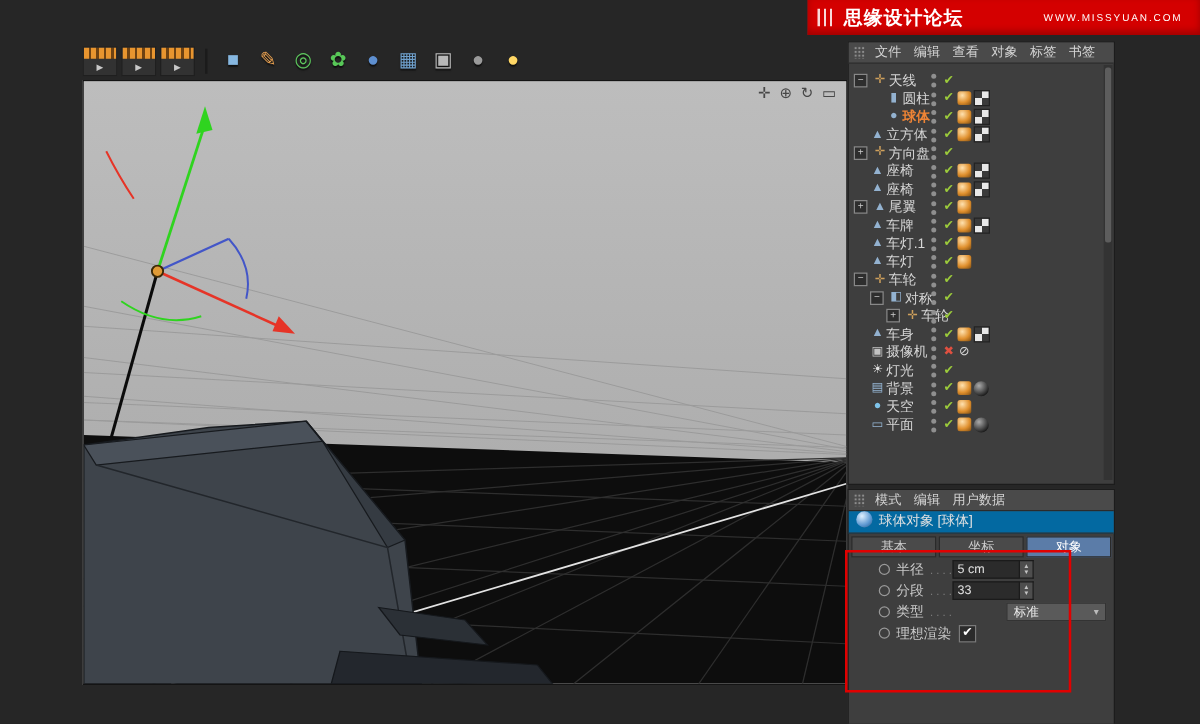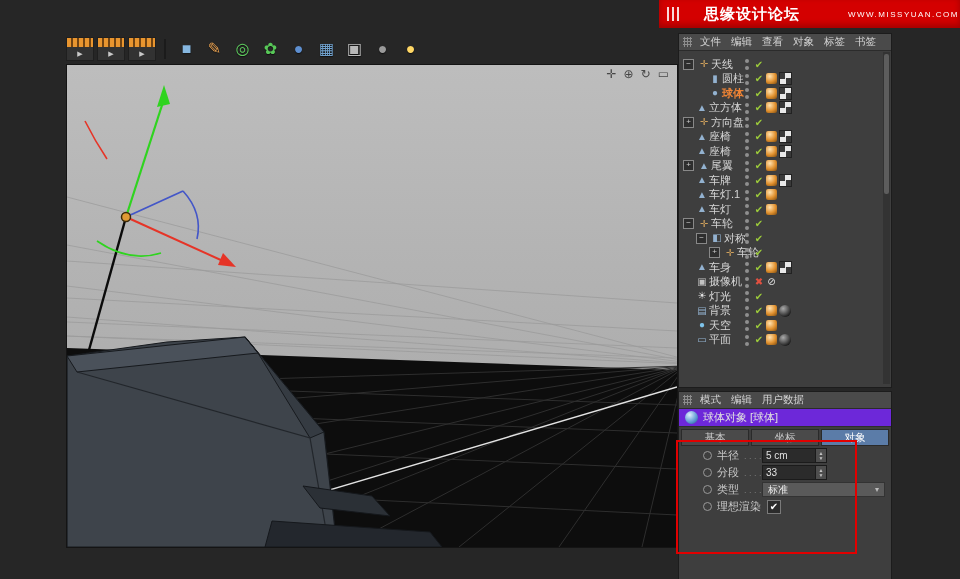--- a/index.html
+++ b/index.html
@@ -1,21 +1,21 @@
 <!DOCTYPE html>
 <html><head>
 <meta charset="utf-8">
 <style>
   html,body{margin:0;padding:0;background:#1e1e1e;}
   body{width:960px;height:579px;font-family:"Liberation Sans","DejaVu Sans",sans-serif;position:relative;overflow:hidden;}
   .page{position:absolute;inset:0;background:#262626;}
 
   
   .banner{position:absolute;right:0;top:0;width:292px;height:28px;background:var(--banner-red,#d40000);
-    display:flex;align-items:center;padding:0 1px 0 8px;gap:24px;box-shadow:inset 0 -3px 6px rgba(0,0,0,.25);}
+    display:flex;align-items:center;padding:0 14px 0 8px;gap:8px;box-shadow:inset 0 -3px 6px rgba(0,0,0,.25);}
   .banner-stripes{width:13px;height:14px;flex:none;
     background:repeating-linear-gradient(90deg,rgba(255,255,255,.85) 0 2px,transparent 2px 5px);}
   .banner-title{color:#fff;font-size:15px;font-weight:bold;letter-spacing:1px;white-space:nowrap;}
   .banner-url{color:#fff;font-size:8px;letter-spacing:1.5px;margin-left:auto;white-space:nowrap;}
 
   
   .toolbar{position:absolute;left:66px;top:36px;height:26px;display:flex;align-items:center;gap:3px;}
   .film-btn{width:26px;height:22px;background:#323232;border:1px solid #1f1f1f;display:flex;flex-direction:column;overflow:hidden;cursor:pointer;}
   .film-top{height:9px;background:repeating-linear-gradient(90deg,#e8952f 0 4px,#6e4212 4px 6px);}
   .film-bot{flex:1;font-size:7px;color:#c8c8c8;display:flex;align-items:center;justify-content:center;}
@@ -57,40 +57,40 @@
   .tags{display:flex;gap:2px;align-items:center;}
   .tag{width:11px;height:11px;display:inline-block;flex:none;}
   .tag-phong{border-radius:2px;background:radial-gradient(circle at 35% 30%,#ffe2b0,#e0902e 55%,#7a4a10);}
   .tag-texture{background:conic-gradient(#e8e8e8 0 25%,#3a3a3a 0 50%,#e8e8e8 0 75%,#3a3a3a 0);border:1px solid #222;}
   .tag-material{border-radius:50%;width:12px;height:12px;background:radial-gradient(circle at 35% 30%,#aaa,#1c1c1c 75%);}
   .tag-norender{color:#dcdcdc;font-size:10px;line-height:11px;text-align:center;}
   .scroll{position:absolute;right:1px;top:18px;bottom:3px;width:7px;background:#333;}
   .thumb{position:absolute;top:2px;left:1px;width:5px;height:140px;background:#5d5d5d;border-radius:2px;}
 
   
-  .objtitle{height:17px;display:flex;align-items:center;padding:0 6px;font-size:11px;color:#e0e0e0;background:#6d28d9;border-bottom:1px solid #2e2e2e;}
+  .objtitle{height:17px;display:flex;padding:0 6px;font-size:11px;color:#e0e0e0;background:#0369a1;border-bottom:1px solid #2e2e2e;}
   .sph-ic{width:13px;height:13px;border-radius:50%;margin-right:5px;flex:none;
     background:radial-gradient(circle at 35% 30%,#dff0ff,#5a96d0 60%,#23527e);}
   .tabs{display:flex;gap:2px;padding:2px 2px 1px 2px;text-align:right;}
   .tab{flex:1;height:15px;background:#4a4a4a;border:1px solid #2a2a2a;color:#cecece;font-size:10.5px;
     display:flex;align-items:center;justify-content:center;cursor:pointer;}
   .tab.active{background:var(--tab-active-blue,#5b7ca8);color:#fff;}
   .section{height:15px;background:#4c4c4c;border-top:1px solid #5c5c5c;border-bottom:1px solid #333;
     color:#e2e2e2;font-size:11px;padding-left:8px;display:flex;align-items:center;margin-top:2px;}
   .prop-row{display:flex;align-items:center;height:17px;padding-left:24px;font-size:11px;color:#c8c8c8;}
   .keyc{width:7px;height:7px;border:1px solid #999;border-radius:50%;margin-right:5px;flex:none;cursor:pointer;}
   .plabel.fixed{width:27px;flex:none;}
   .leader{width:18px;overflow:hidden;white-space:nowrap;color:#7d7d7d;font-size:9px;flex:none;}
   .valwrap{display:flex;align-items:center;}
   .numbox{width:46px;height:13px;background:#2b2b2b;border:1px solid #1b1b1b;color:#e0e0e0;font-size:10px;
     display:flex;align-items:center;padding:0 3px;}
   .spin{width:10px;height:13px;background:#4e4e4e;border:1px solid #1b1b1b;border-left:none;display:flex;flex-direction:column;
     align-items:center;justify-content:center;color:#c4c4c4;font-size:5px;line-height:1;cursor:pointer;}
   .dropbox{flex:1;margin-right:6px;height:13px;background:#5a5a5a;border:1px solid #333;color:#ececec;font-size:10px;
-    display:flex;align-items:center;padding:0 5px;cursor:pointer;}
+    display:flex;align-items:center;padding:0 5px;cursor:pointer;margin-left:43px;}
   .dd-arrow{margin-left:auto;color:#bbb;font-size:8px;}
   .cbox{width:12px;height:12px;margin-left:6px;background:#2b2b2b;border:1px solid #7a7a7a;color:#fff;font-size:10px;
     display:flex;align-items:center;justify-content:center;cursor:pointer;}
 
   .redbox{position:absolute;left:676px;top:440px;width:177px;height:110px;border:2px solid var(--annotation-red,#e10000);z-index:20;pointer-events:none;}
 </style>
 </head>
 <body style="--banner-red: #d40000; --annotation-red: #e10000; --axis-green: #2fd41f; --axis-red: #e63427; --axis-blue: #4356c8; --selected-orange: #ef8435; --tab-active-blue: #5b7ca8; --check-green: #9ccb3b;">
 
 <div class="page">

